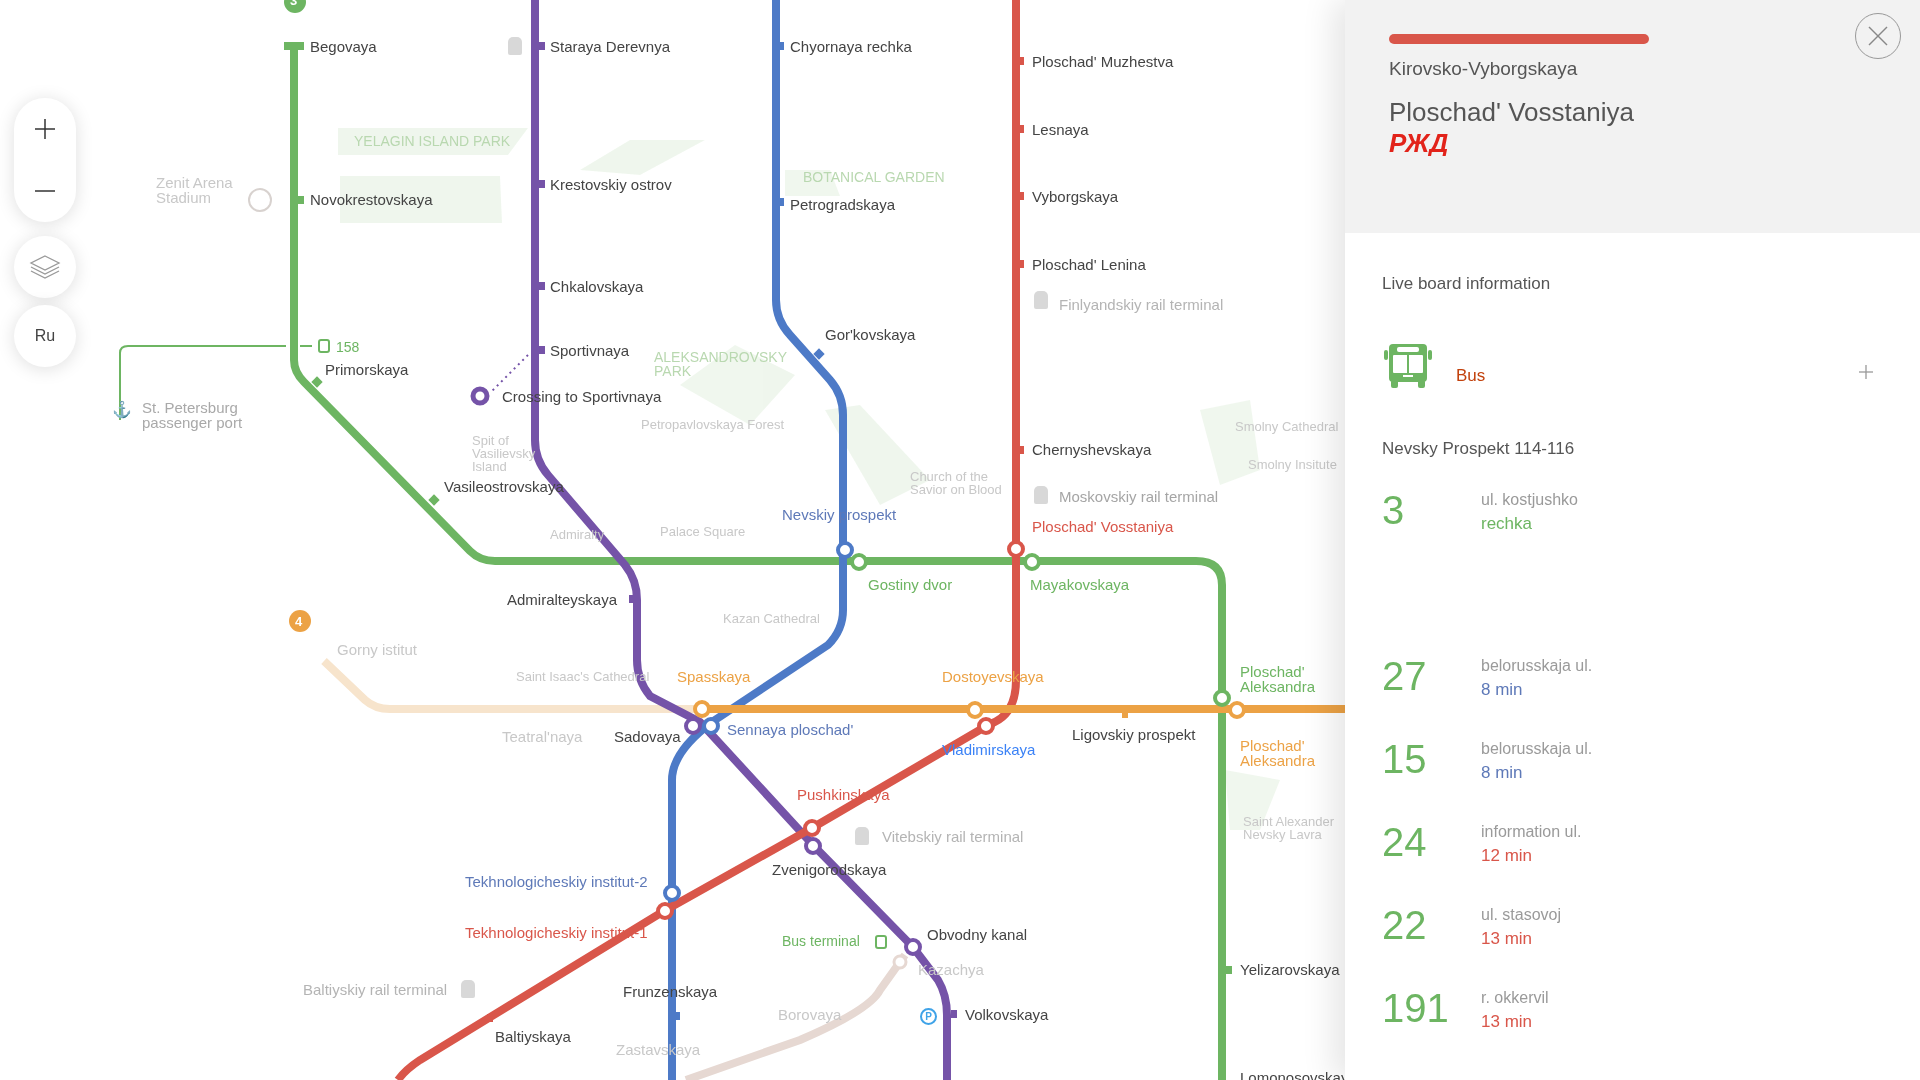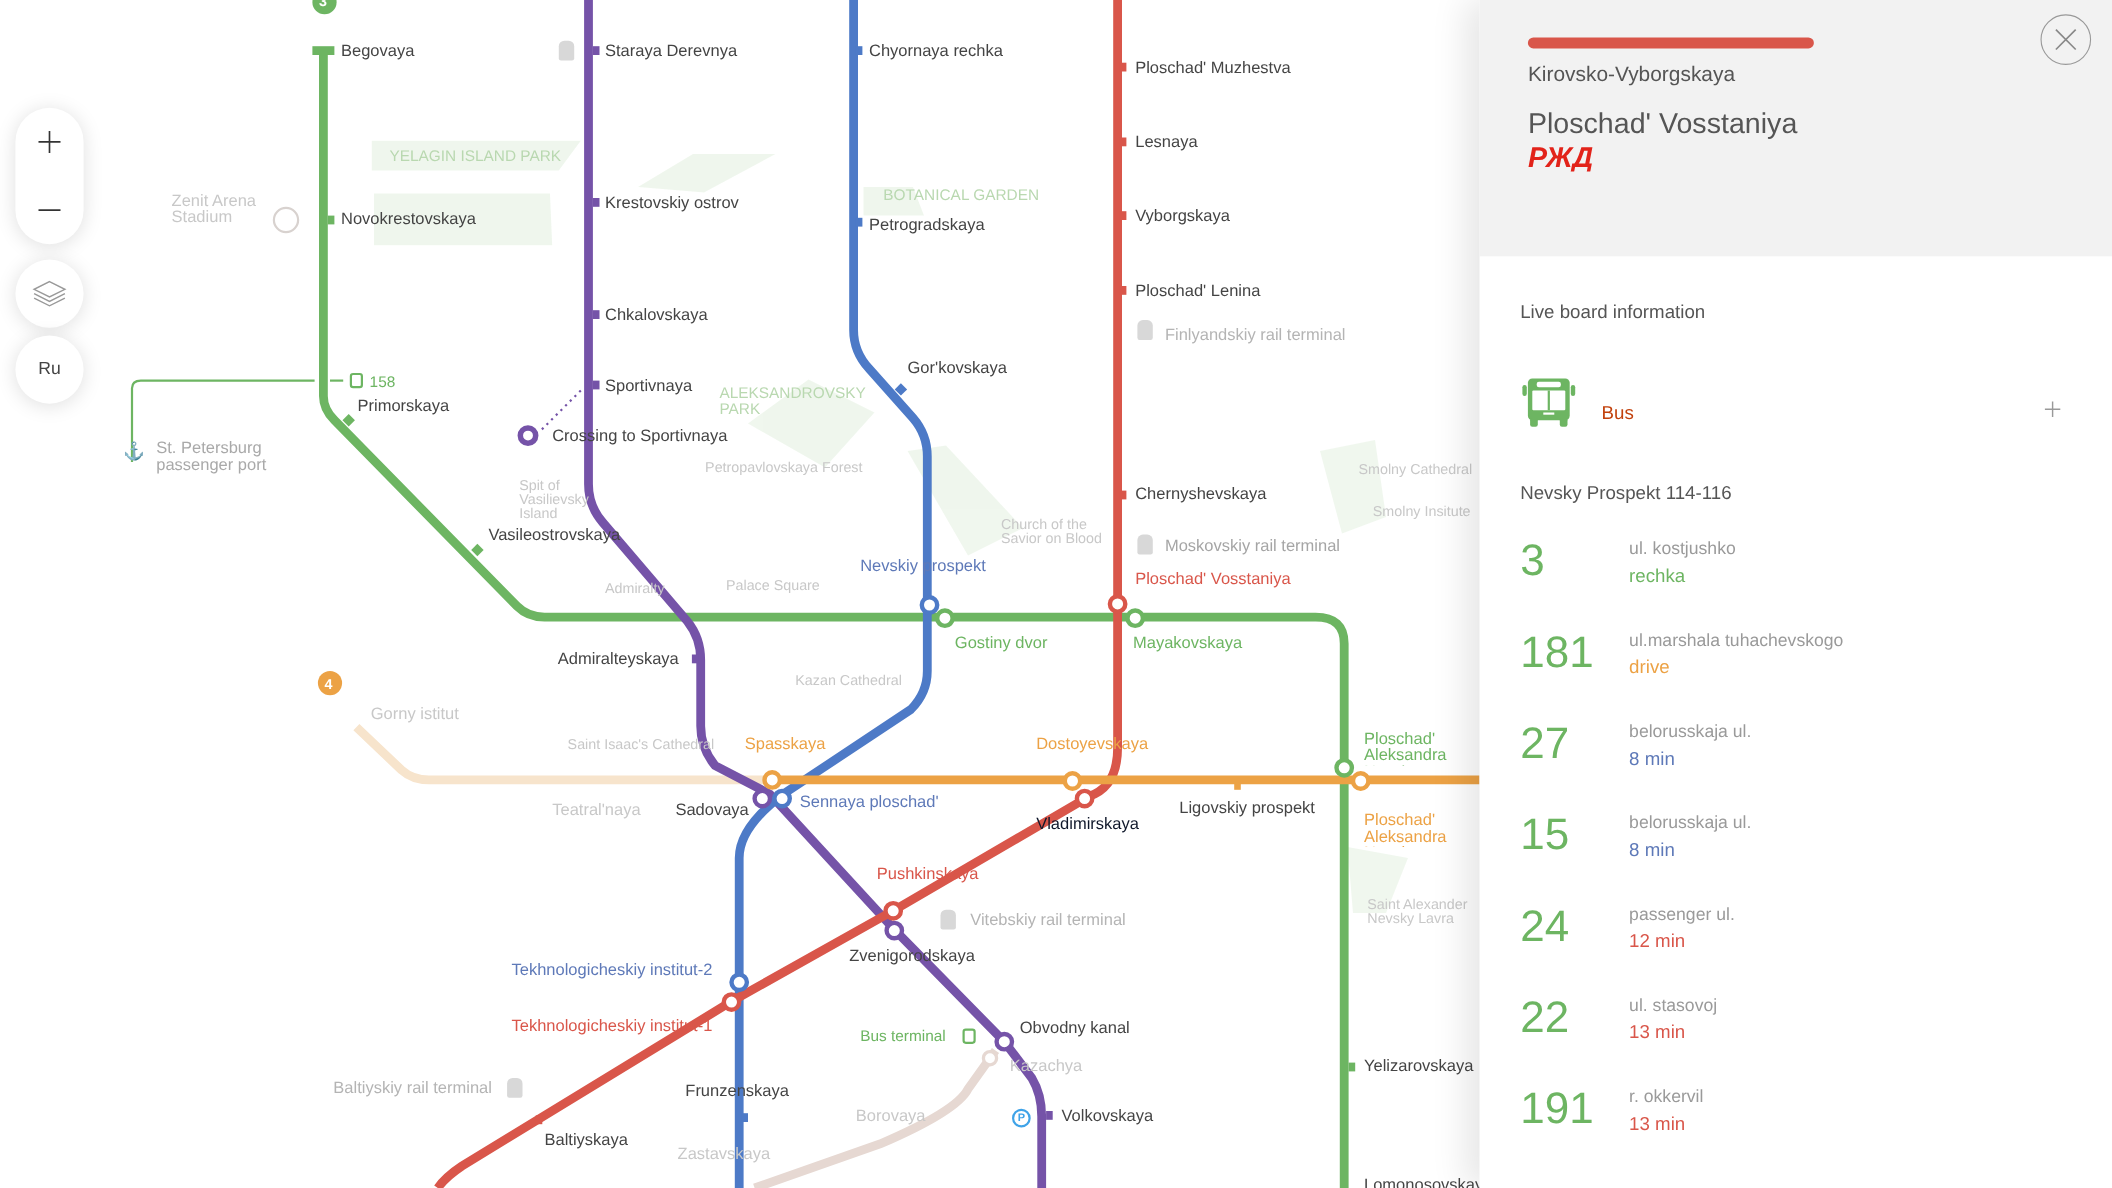--- a/index.html
+++ b/index.html
@@ -159,21 +159,21 @@
   <span class="lbl" style="left:727px;top:722px;color:#5e79b8;">Sennaya ploschad'</span>
   <span class="lbl" style="left:465px;top:874px;color:#5e79b8;">Tekhnologicheskiy institut-2</span>
   <span class="lbl" style="left:623px;top:984px;">Frunzenskaya</span>
 
   <span class="lbl" style="left:1032px;top:54px;">Ploschad' Muzhestva</span>
   <span class="lbl" style="left:1032px;top:122px;">Lesnaya</span>
   <span class="lbl" style="left:1032px;top:189px;">Vyborgskaya</span>
   <span class="lbl" style="left:1032px;top:257px;">Ploschad' Lenina</span>
   <span class="lbl" style="left:1032px;top:442px;">Chernyshevskaya</span>
   <span class="lbl" style="left:1032px;top:519px;color:#d9564a;">Ploschad' Vosstaniya</span>
-  <span class="lbl" style="left:942px;top:742px;color:#0f172a;text-align:right;">Vladimirskaya</span>
+  <span class="lbl" style="left:942px;top:742px;color:#3b82f6;text-align:right;">Vladimirskaya</span>
   <span class="lbl" style="left:797px;top:787px;color:#d9564a;">Pushkinskaya</span>
   <span class="lbl" style="left:465px;top:925px;color:#d9564a;">Tekhnologicheskiy institut-1</span>
   <span class="lbl" style="left:495px;top:1029px;">Baltiyskaya</span>
 
   <span class="lbl" style="left:677px;top:669px;color:#eca245;">Spasskaya</span>
   <span class="lbl" style="left:942px;top:669px;color:#eca245;">Dostoyevskaya</span>
   <span class="lbl" style="left:1072px;top:727px;">Ligovskiy prospekt</span>
   <span class="lbl two" style="left:1240px;top:738px;width:105px;color:#eca245;overflow:hidden;height:32px;">Ploschad' Aleksandra Nevskogo</span>
   <span class="lbl faint" style="left:337px;top:642px;">Gorny istitut</span>
   <span class="lbl faint" style="left:502px;top:729px;">Teatral'naya</span>
@@ -272,38 +272,33 @@
     </div>
   </div>
 
   <div class="stop-name">Nevsky Prospekt 114-116</div>
 
   <div class="dep" style="top:490px;">
     <span class="dep-num">3</span>
     <span class="dep-dest">ul. kostjushko</span>
     <span class="dep-time" style="color:#6db562;">rechka</span>
   </div>
-  <div class="dep" style="top:573px;">
-    <span class="dep-num">181</span>
-    <span class="dep-dest">ul.marshala tuhachevskogo</span>
-    <span class="dep-time" style="color:#eca245;">drive</span>
-  </div>
   <div class="dep" style="top:656px;">
     <span class="dep-num">27</span>
     <span class="dep-dest">belorusskaja ul.</span>
     <span class="dep-time" style="color:#5e79b8;">8 min</span>
   </div>
   <div class="dep" style="top:739px;">
     <span class="dep-num">15</span>
     <span class="dep-dest">belorusskaja ul.</span>
     <span class="dep-time" style="color:#5e79b8;">8 min</span>
   </div>
   <div class="dep" style="top:822px;">
     <span class="dep-num">24</span>
-    <span class="dep-dest">passenger ul.</span>
+    <span class="dep-dest">information ul.</span>
     <span class="dep-time" style="color:#d9564a;">12 min</span>
   </div>
   <div class="dep" style="top:905px;">
     <span class="dep-num">22</span>
     <span class="dep-dest">ul. stasovoj</span>
     <span class="dep-time" style="color:#d9564a;">13 min</span>
   </div>
   <div class="dep" style="top:988px;">
     <span class="dep-num">191</span>
     <span class="dep-dest">r. okkervil</span>

